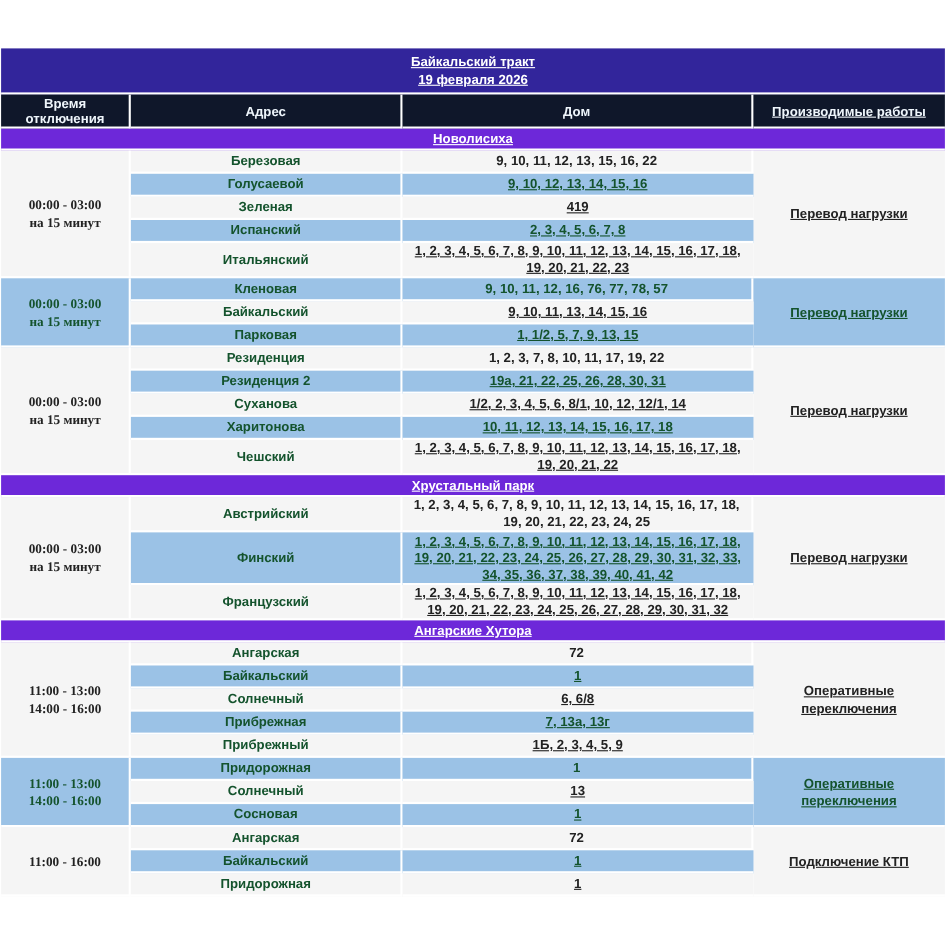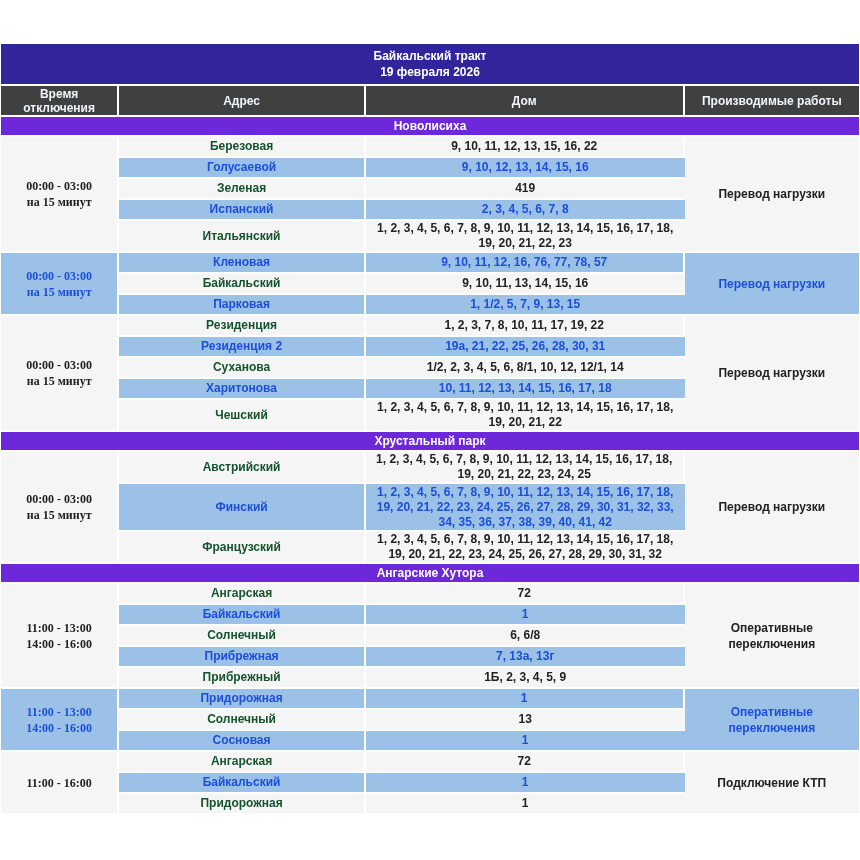--- a/index.html
+++ b/index.html
@@ -3,26 +3,26 @@
 <meta charset="utf-8">
 <style>
   html, body { margin: 0; padding: 0; background: #ffffff; }
   body { width: 860px; height: 860px; position: relative; overflow: hidden;
          font-family: "Liberation Sans", sans-serif; }
   table.sched { position: absolute; left: 1px; top: 44px; width: 858px;
     border-collapse: separate; border-spacing: 0; table-layout: fixed;
     font-size: 12px; font-weight: bold; color: #222; }
   table.sched td, table.sched th { padding: 0 4px; text-align: center; vertical-align: middle;
     border-right: 2px solid #ffffff; border-bottom: 2px solid #ffffff; }
-  table.sched td:last-child, table.sched th:last-child { border-right: none; }
+  table.sched td:last-child, table.sched th:last-child { border-right: none; text-decoration: underline; }
   .title-row td { background: #32259b; color: #ffffff; height: 40px; line-height: 16px; border-bottom: 2px solid #ffffff; }
-  .head-row th { background: #404040; color: #eef5fb; height: 29px; font-weight: bold; font-size: 12px; }
+  .head-row th { background: #0f172a; color: #eef5fb; height: 29px; font-weight: bold; font-size: 12px; }
   .sec-row td { background: #6d28d9; color: #ffffff; height: 18px; line-height: 18px; }
   .light { background: #f5f5f5; }
-  .blue { background: #9bc2e6; color: #1d4ed8; }
+  .blue { background: #9bc2e6; color: #14532d; }
   .addr.light { font-weight: bold; color: #14532d; }
   .data-row td.addr, .data-row td.house { height: 19px; line-height: 15px; }
   .time { line-height: 16px; font-family: Liberation Serif, serif; }
   .work { line-height: 16px; }
   .two { height: 30px !important; }
   .three { height: 46px !important; }
   .col-time { width: 118px; }
   .col-addr { width: 246px; }
   .col-house { width: 318px; }
   .col-work { width: 174px; }

